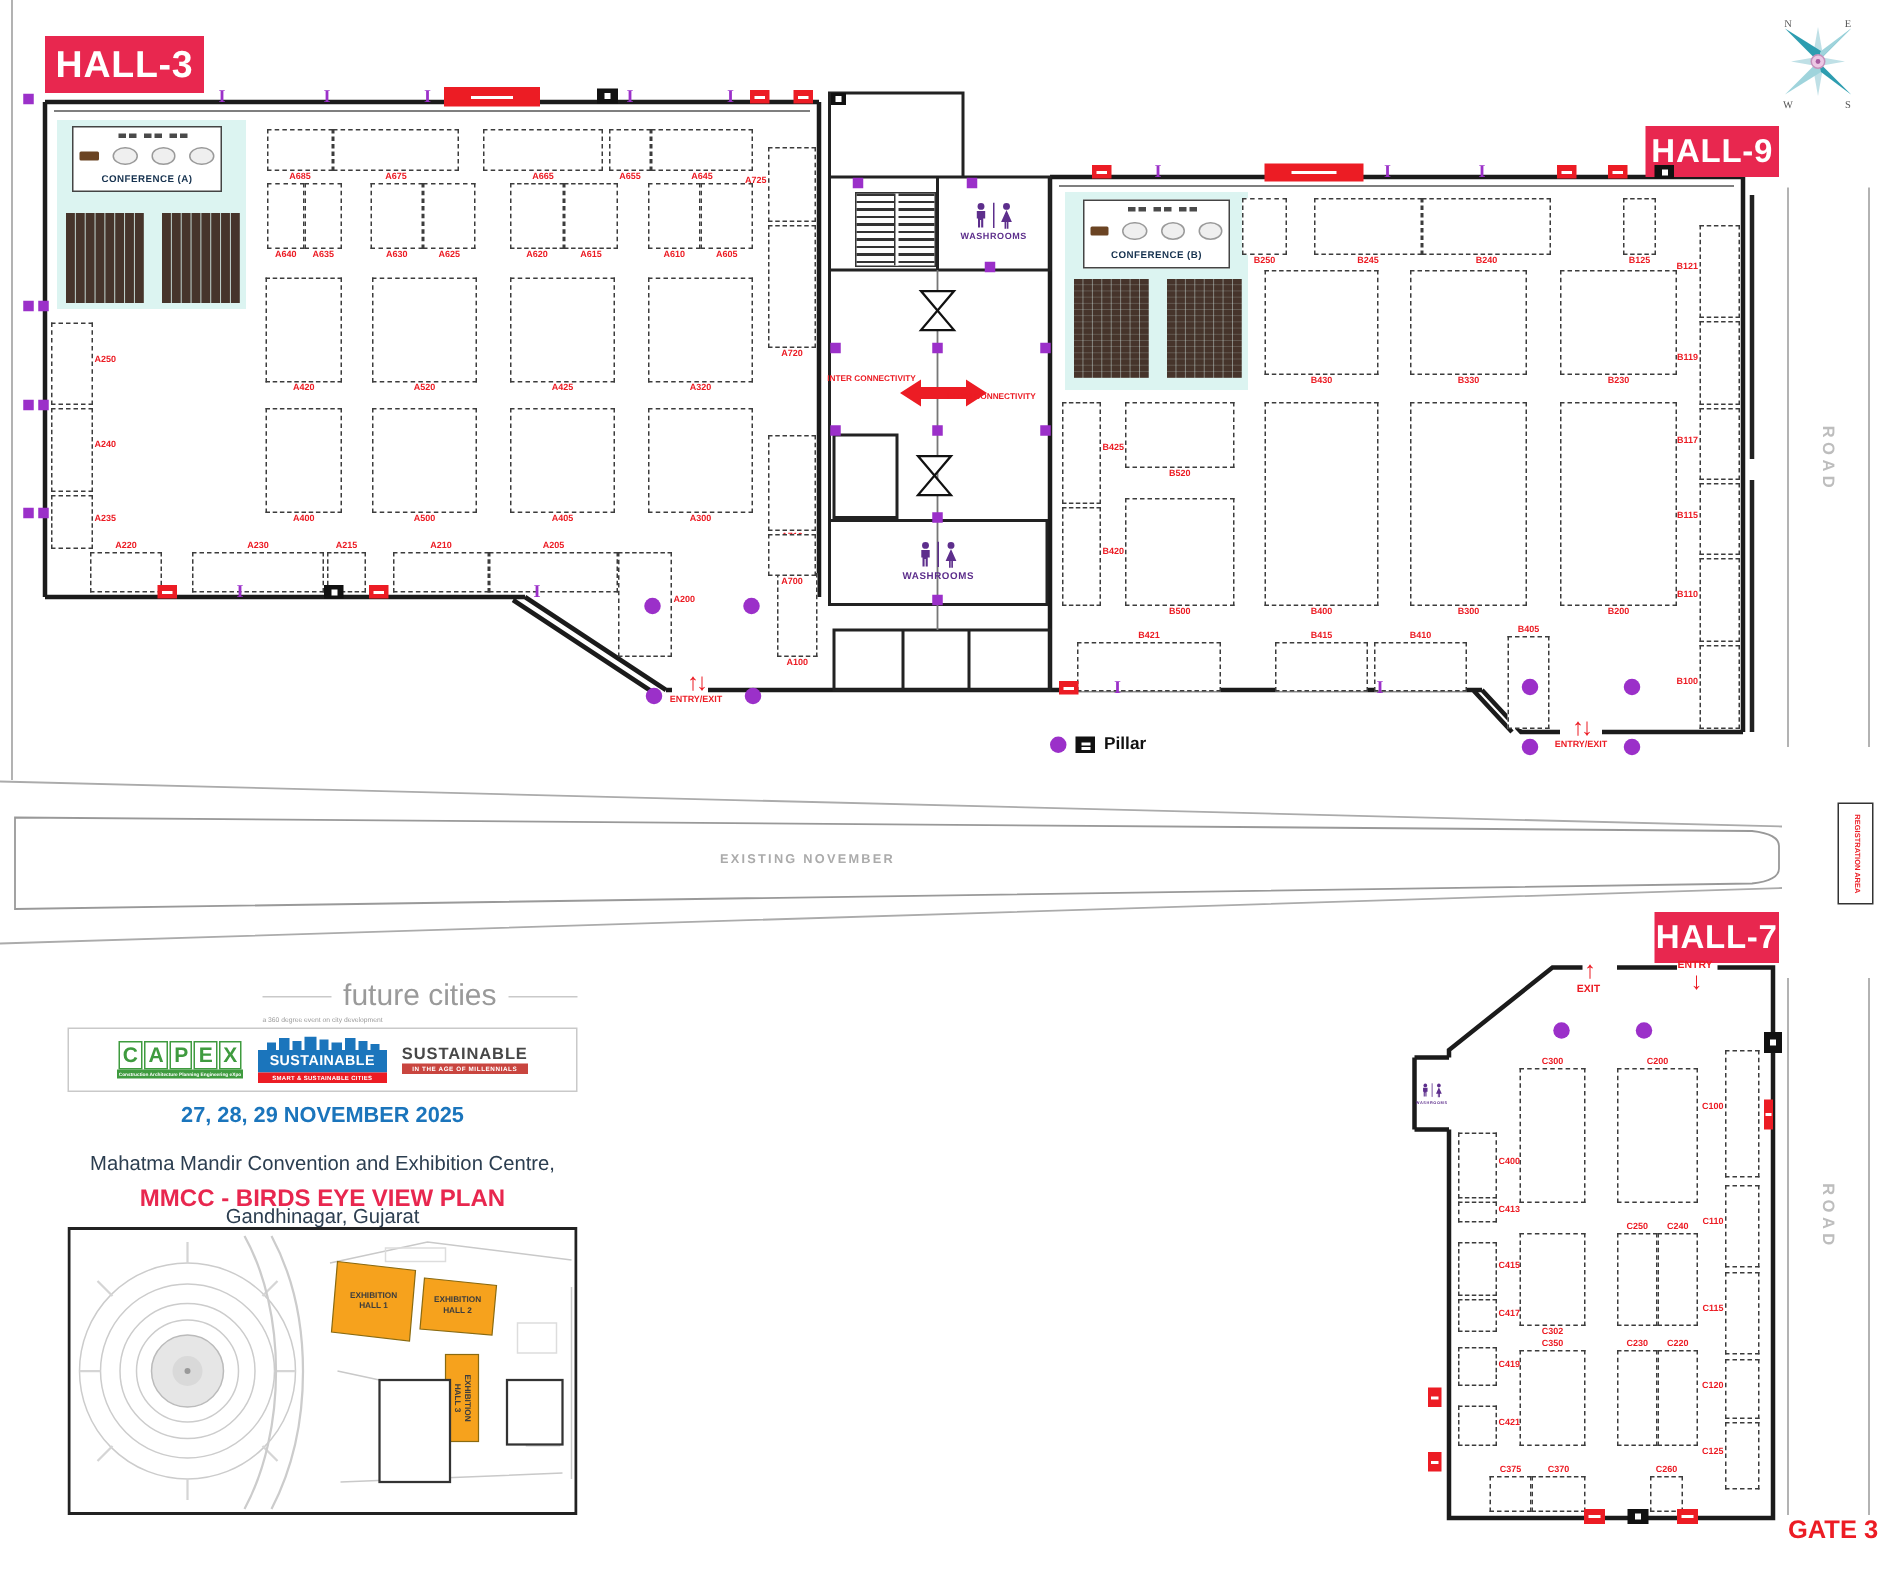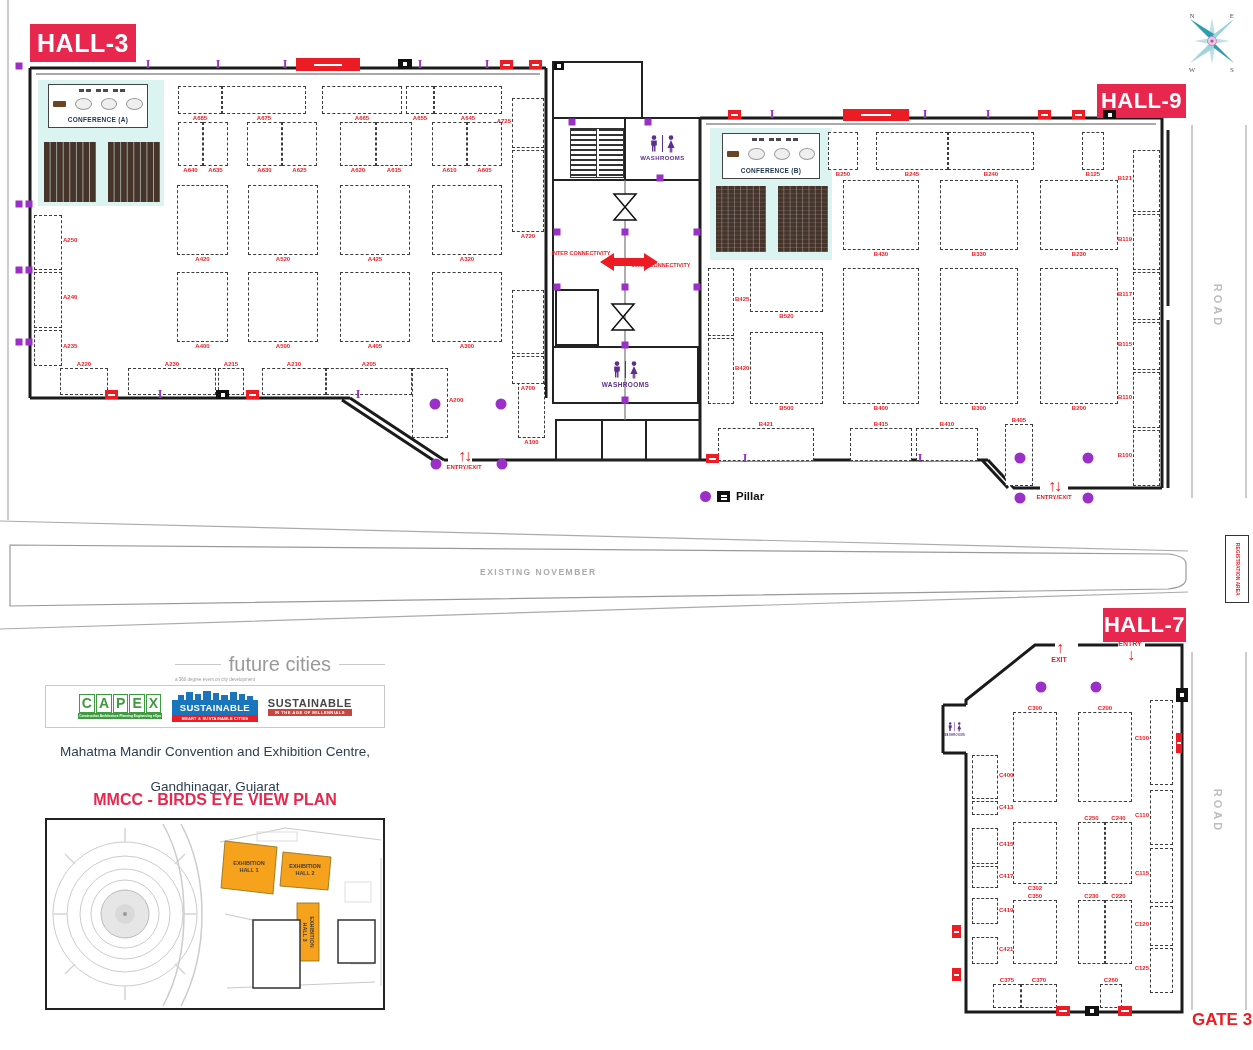--- a/index.html
+++ b/index.html
@@ -282,20 +282,21 @@
           </g>
         </svg>
         <div class="muni-name">SUSTAINABLE</div>
         <div class="ministrip">SMART &amp; SUSTAINABLE CITIES</div>
       </div>
       <div>
         <div class="arch-name">SUSTAINABLE</div>
         <div class="archstrip">IN THE AGE OF MILLENNIALS</div>
       </div>
     </div>
+    <div style="font-size:14.5px;font-weight:800;color:var(--c-blue);margin-top:8px;">27, 28, 29 NOVEMBER 2025</div>
     <div style="font-size:13.5px;color:var(--c-navy);margin-top:16px;">Mahatma Mandir Convention and Exhibition Centre,</div>
     <div style="font-size:13.5px;color:var(--c-navy);margin-top:20px;">Gandhinagar, Gujarat</div>
   </div>
 
   <div class="centercol" style="top:791px;font-size:16px;font-weight:800;color:var(--c-pink);">MMCC - BIRDS EYE VIEW PLAN</div>
   <div class="abs" style="left:45px;top:818px;">
     <svg width="340" height="192" viewBox="0 0 340 192">
       <rect x="1" y="1" width="338" height="190" fill="#fff" stroke="#222" stroke-width="2"></rect>
       <g stroke="#cccccc" fill="none" stroke-width="1">
         <circle cx="80" cy="96" r="72"></circle>

